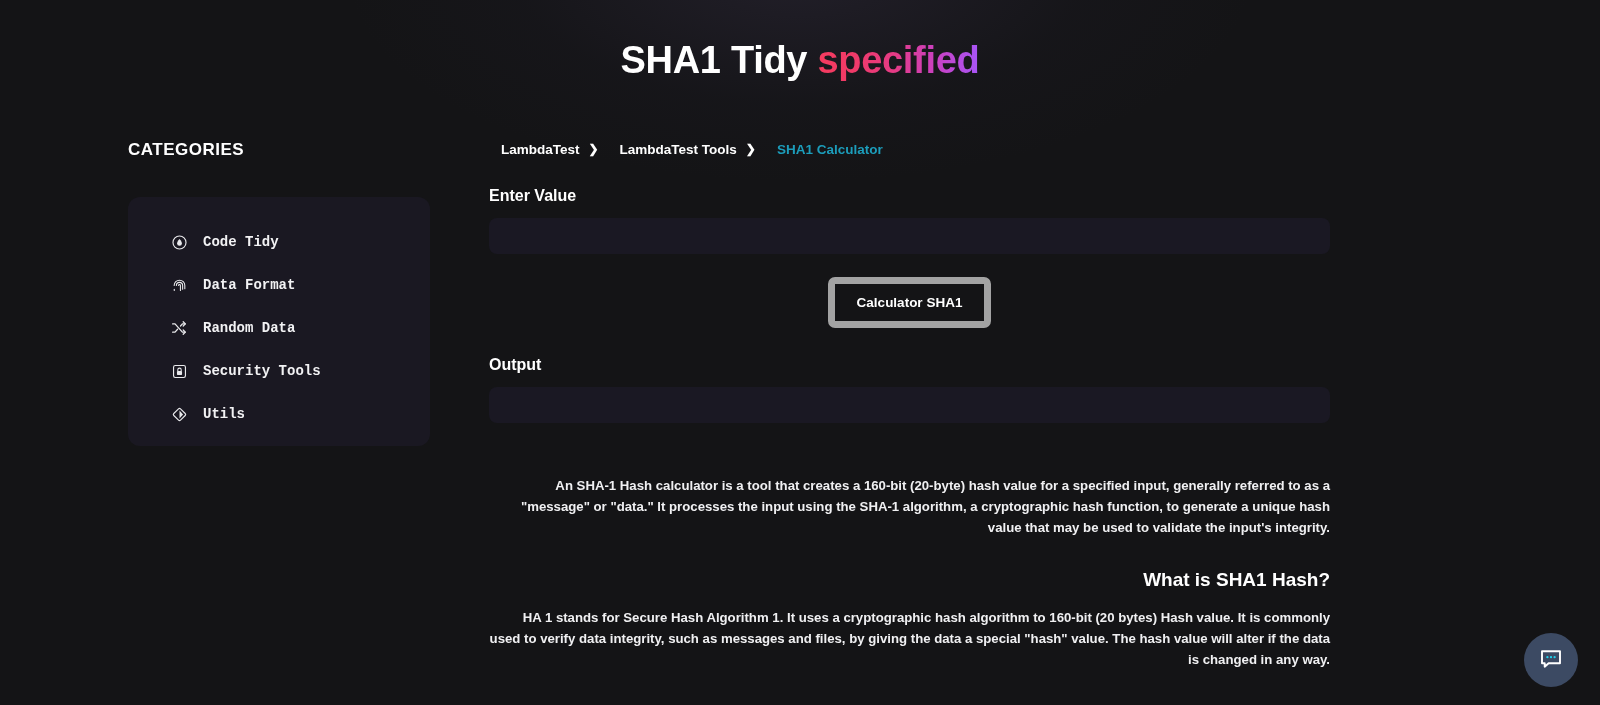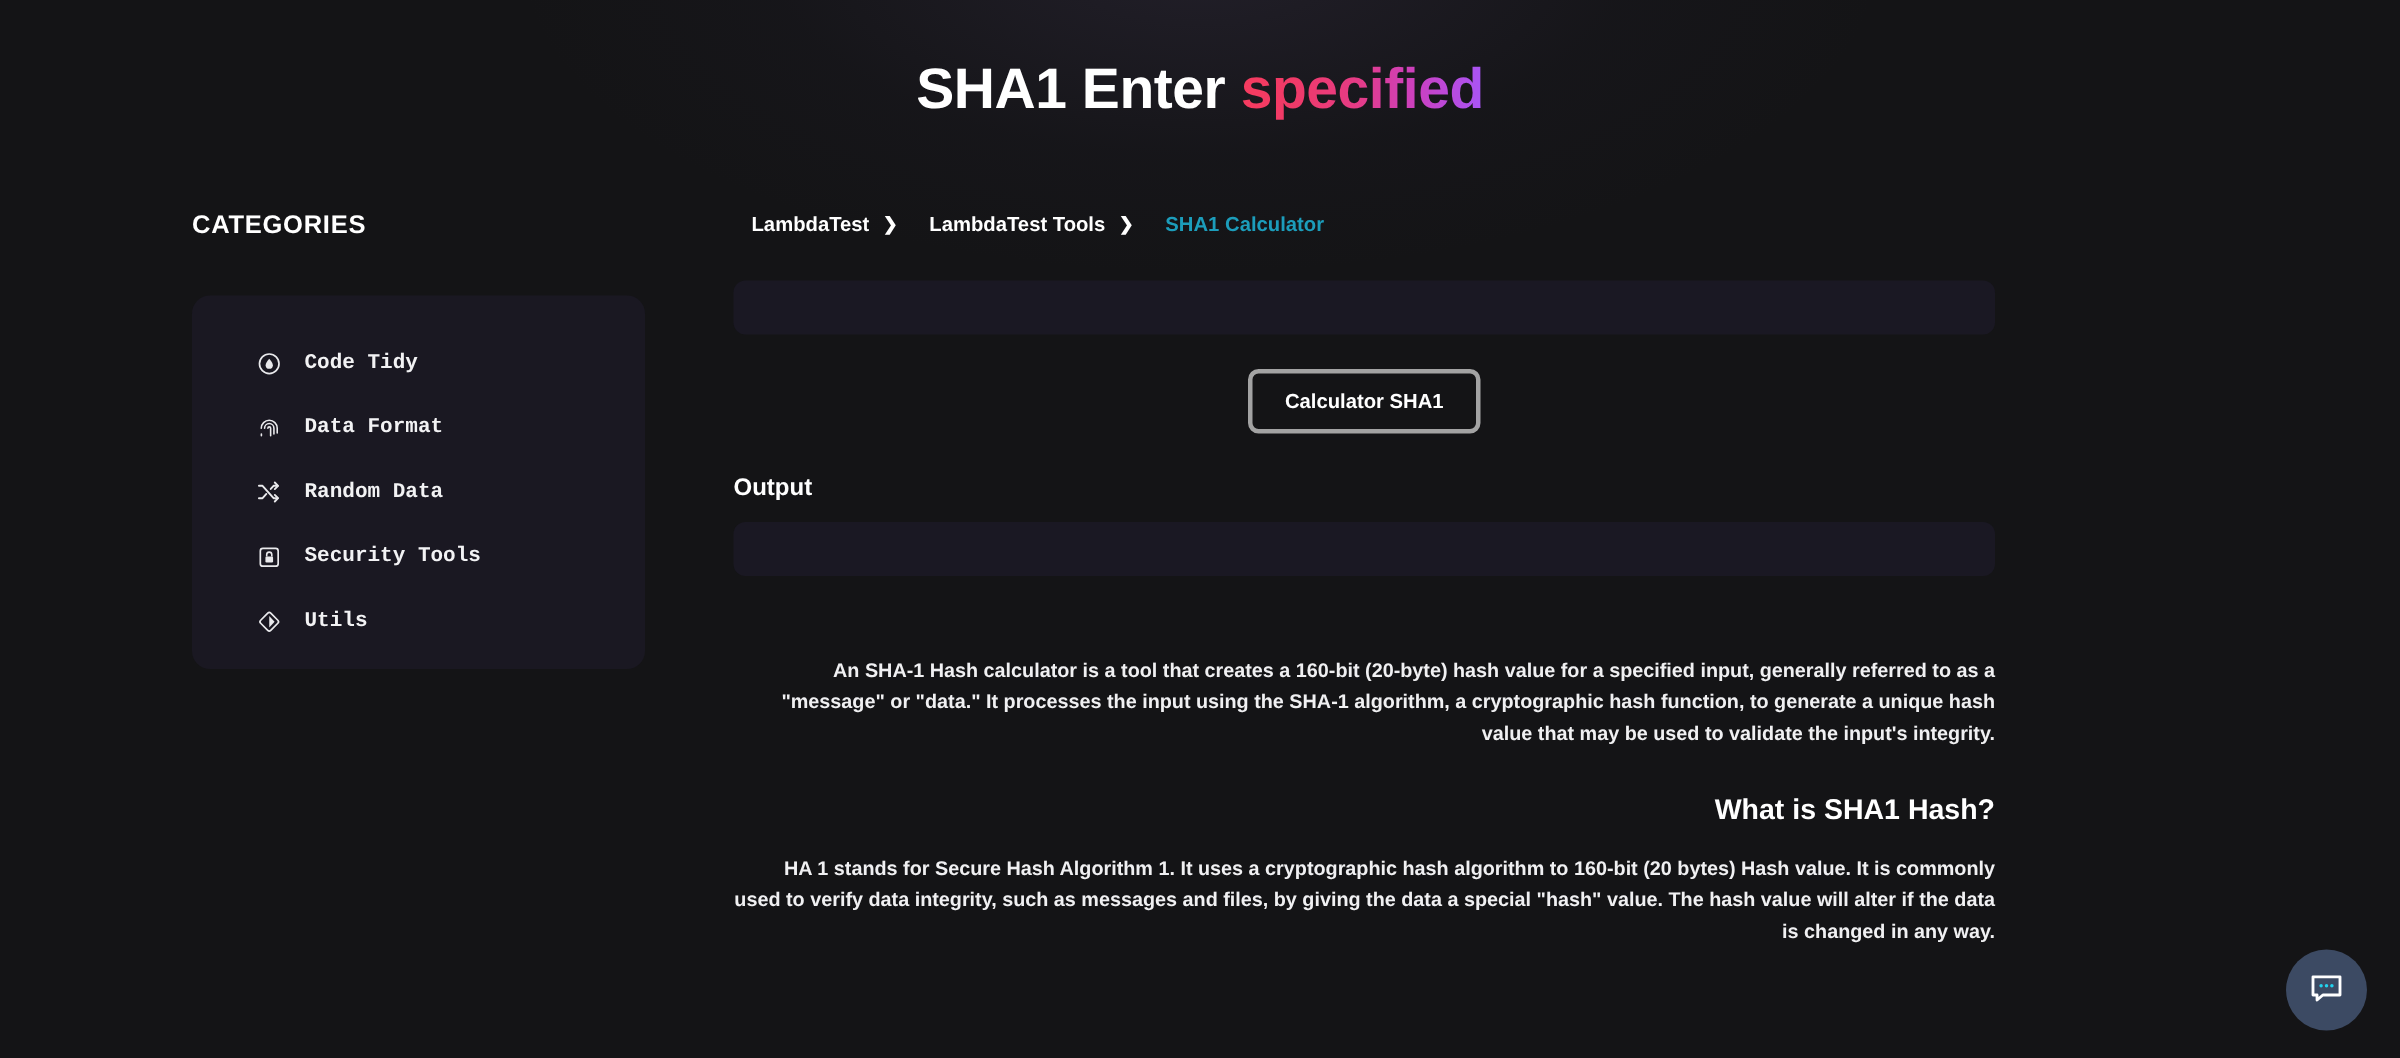--- a/index.html
+++ b/index.html
@@ -160,21 +160,21 @@
   .btn-row {
     width: 841px;
     display: flex;
     justify-content: center;
     margin-top: 23px;
     margin-bottom: 28px;
   }
 
   .calc-btn {
     background: #141416;
-    border: 3px solid #a3a3a3;
+    border: 7px solid #a3a3a3;
     border-radius: 7px;
     color: #ffffff;
     font-family: "Liberation Sans", sans-serif;
     font-size: 13.5px;
     font-weight: bold;
     padding: 11px 22px;
     cursor: pointer;
   }
 
   .output-label {
@@ -226,21 +226,21 @@
   }
 </style>
 </head>
 <body>
 
 <div class="bg-glow"></div>
 
 <div class="page">
 
   <header class="hero">
-    <h1 class="hero-title"><span>SHA1 Enter </span><span class="accent">specified</span></h1>
+    <h1 class="hero-title"><span>SHA1 Tidy </span><span class="accent">specified</span></h1>
   </header>
 
   <div class="layout">
 
     <aside class="sidebar">
       <div class="cat-heading">CATEGORIES</div>
 
       <nav class="cat-card">
 
         <div class="cat-item">
@@ -305,20 +305,21 @@
     <main class="main">
 
       <div class="crumbs">
         <span class="crumb">LambdaTest</span>
         <span class="crumb-sep">❯</span>
         <span class="crumb">LambdaTest Tools</span>
         <span class="crumb-sep">❯</span>
         <span class="crumb current">SHA1 Calculator</span>
       </div>
 
+      <div class="field-label">Enter Value</div>
       <input class="field-box" type="text" placeholder="" style="">
 
       <div class="btn-row">
         <button class="calc-btn">Calculator SHA1</button>
       </div>
 
       <div class="output-label">Output</div>
       <div class="output-box"></div>
 
       <section class="article">

